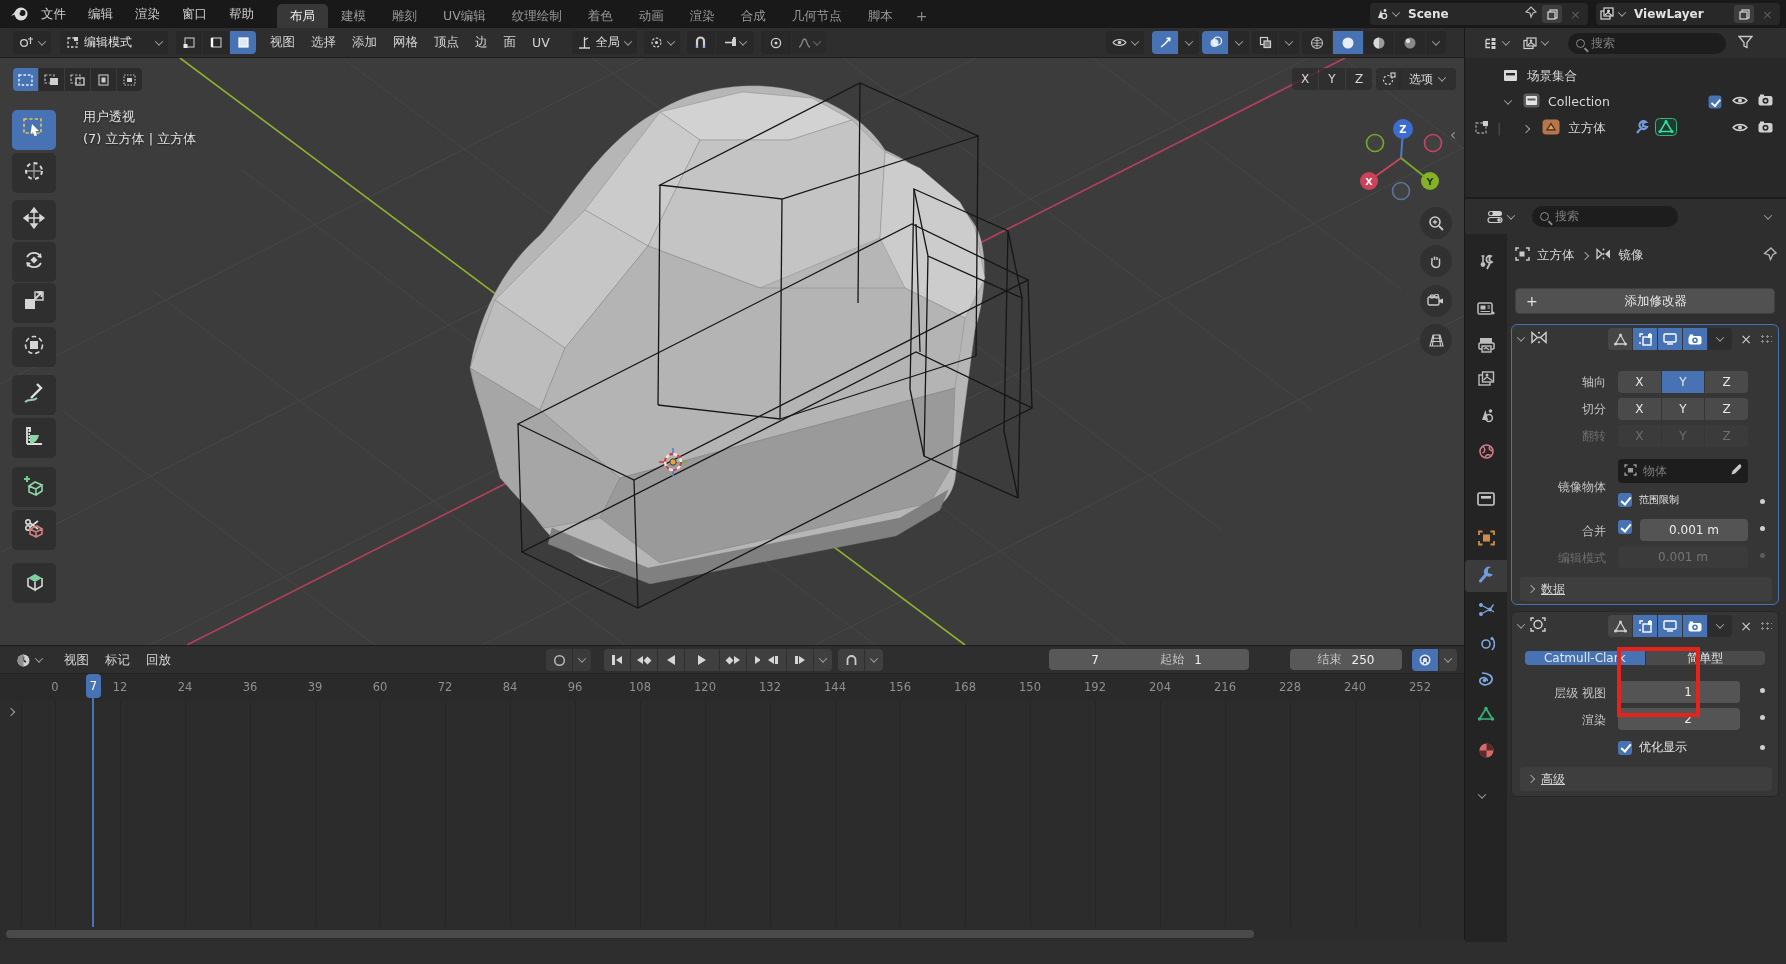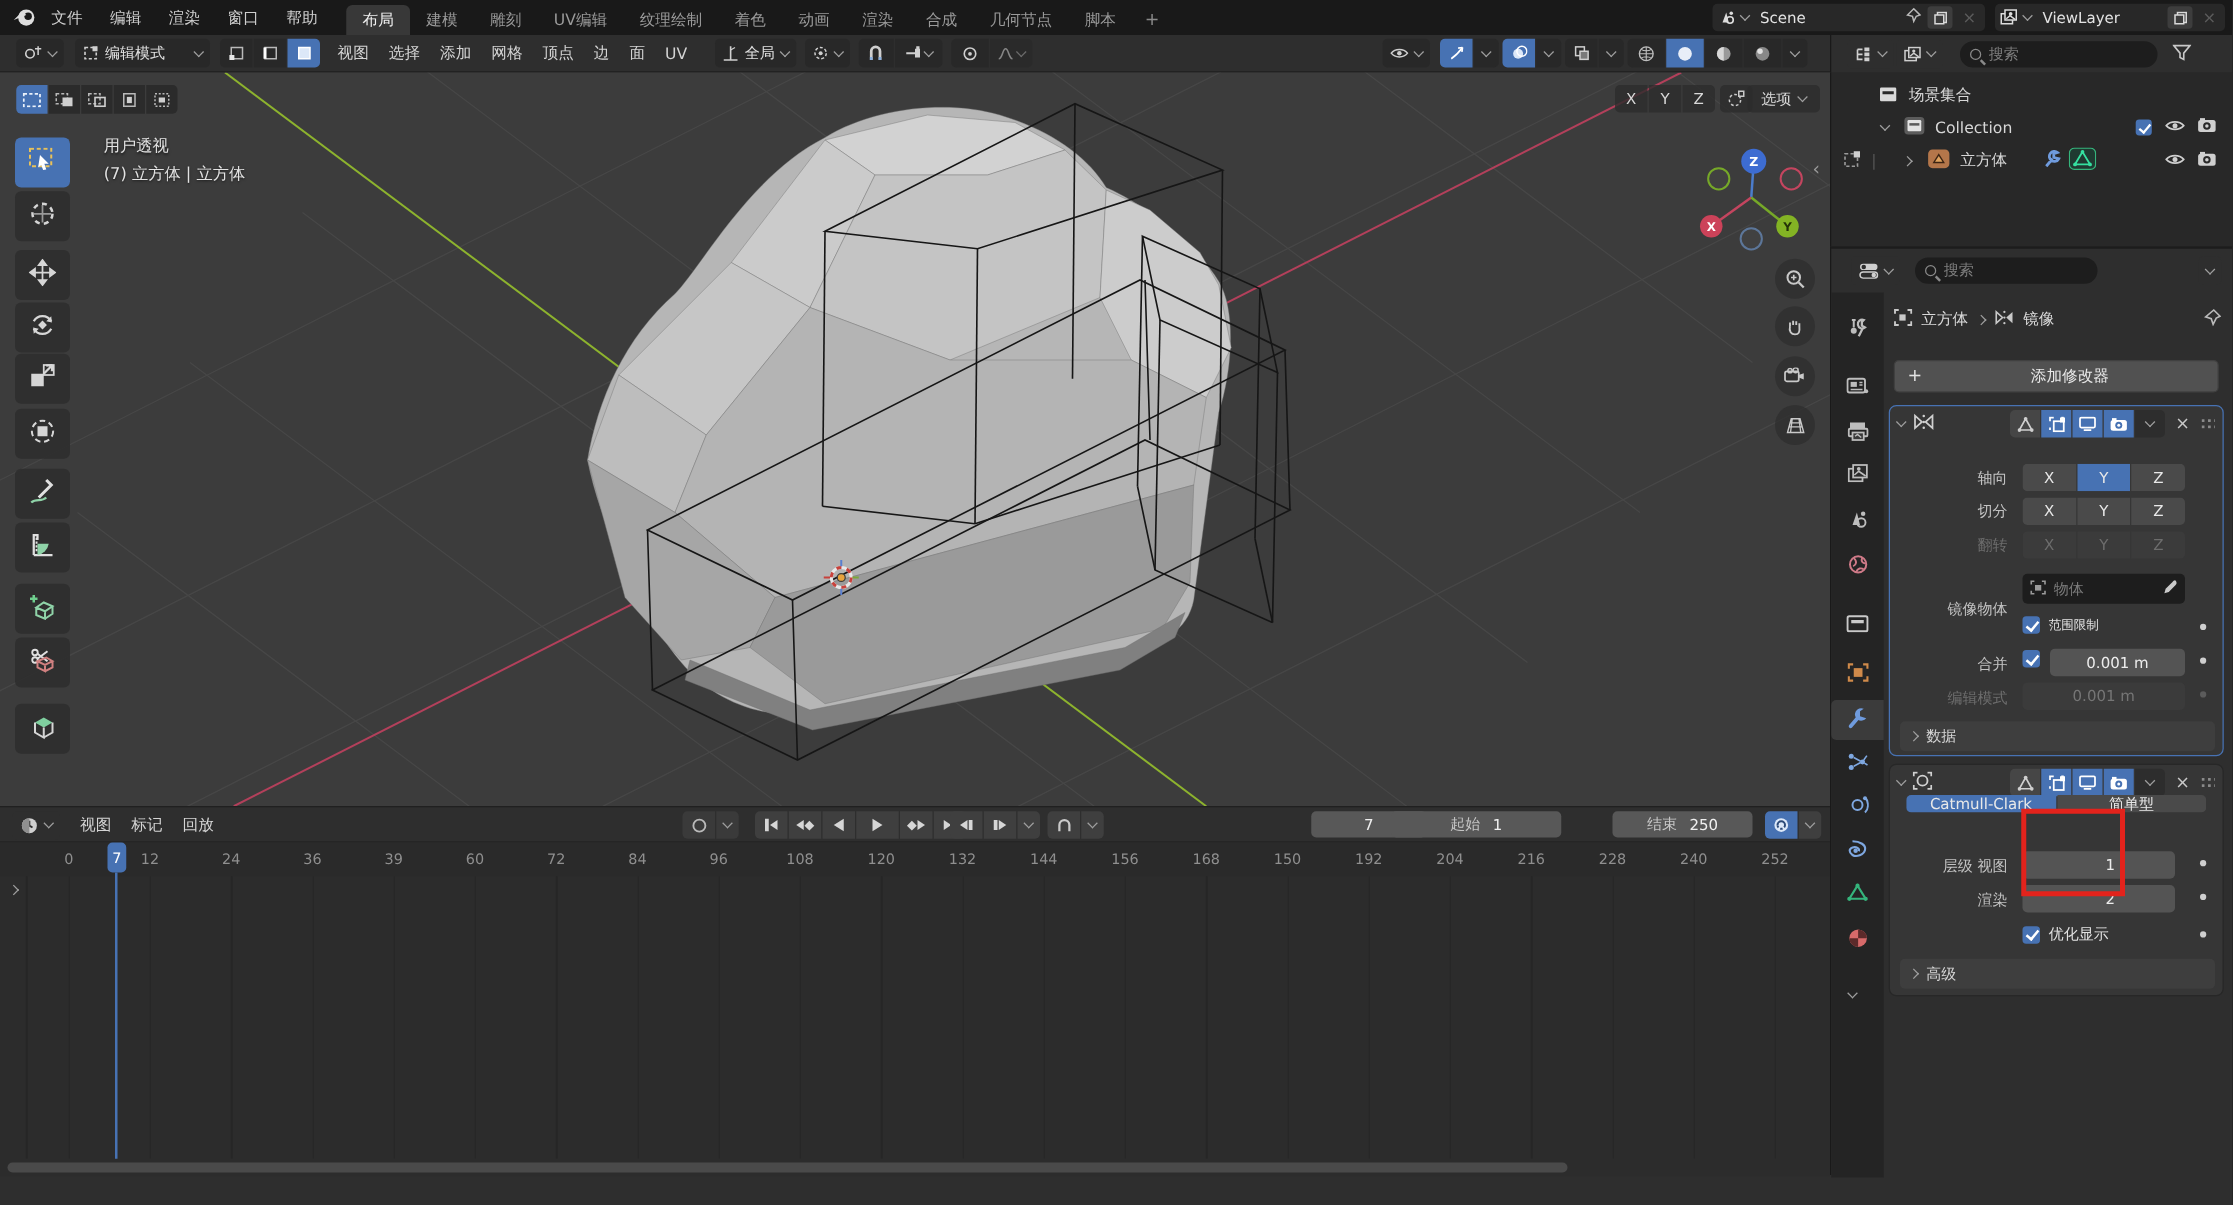--- a/index.html
+++ b/index.html
@@ -9,21 +9,21 @@
   .abs { position:absolute; }
   .row { display:flex; align-items:center; }
 
   
   #topbar { left:0; top:0; width:1786px; height:28px; background:#191919; }
   .menu-item { color:#cfcfcf; font-size:12.5px; padding:0 11px; height:28px; display:flex; align-items:center; cursor:default; }
   .ws-tab { color:#9a9a9a; font-size:12.5px; padding:0 13px; height:24px; margin-top:4px; display:flex; align-items:center; border-radius:5px 5px 0 0; }
   .ws-tab.active { background:#383838; color:#f0f0f0; }
   .ws-add { color:#8a8a8a; font-size:14px; padding:0 10px; }
   .id-block { background:#282828; border-radius:4px; height:22px; display:flex; align-items:center; color:#e3e3e3; font-size:12px; padding:0 4px; gap:5px; }
-  .id-block .name { padding:0 4px; }
+  .id-block .name { padding:0 4px;font-weight:bold; }
   .mini-btn { width:20px; height:18px; background:#3d3d3d; border-radius:3px; display:flex; align-items:center; justify-content:center; }
   .dim { opacity:.35; }
 
   
   #header2 { left:0; top:28px; width:1786px; height:30px; background:#2e2e2e; border-bottom:1px solid #1f1f1f; }
   .hdr-widget { background:#282828; border-radius:4px; height:23px; display:flex; align-items:center; padding:0 6px; color:#e0e0e0; font-size:12px; gap:5px; }
   .hdr-menu { color:#d4d4d4; font-size:12.5px; padding:0 8px; height:30px; display:flex; align-items:center; }
   .tgl { width:26px; height:23px; background:#282828; display:flex; align-items:center; justify-content:center; }
   .tgl.on { background:#4772b3; }
   .chev { width:6px; height:6px; border-right:1.4px solid #9f9f9f; border-bottom:1.4px solid #9f9f9f; transform:rotate(45deg) translate(-1px,-1px); display:inline-block; }
@@ -58,21 +58,21 @@
   .seg > div { background:#4a4a4a; color:#e8e8e8; font-size:12px; display:flex; align-items:center; justify-content:center; flex:1; }
   .seg > div.on { background:#4772b3; }
   .seg > div.off { background:#3b3b3b; color:#6d6d6d; }
   .pfield { position:absolute; background:#545454; border-radius:4px; color:#ececec; font-size:12px; display:flex; align-items:center; justify-content:center; }
   .pfield.dark { background:#1d1d1d; justify-content:flex-start; padding:0 6px; color:#7b7b7b; gap:6px; }
   .pfield.dis { background:#3b3b3b; color:#757575; }
   .check { width:14px; height:14px; background:#4772b3; border-radius:3px; position:relative; flex:none; }
   .check::after { content:""; position:absolute; left:4.5px; top:1.5px; width:4px; height:8px; border-right:2px solid #fff; border-bottom:2px solid #fff; transform:rotate(40deg); }
   .kdot { position:absolute; width:5px; height:5px; border-radius:50%; background:#cfcfcf; }
   .kdot.faint { background:#5c5c5c; }
-  .subhdr { position:absolute; background:#3e3e3e; border-radius:4px; color:#d6d6d6; font-size:12px; display:flex; align-items:center; padding:0 8px; gap:7px; }
+  .subhdr { position:absolute; background:#3e3e3e; border-radius:4px; color:#d6d6d6; font-size:12px; display:flex; align-items:center; padding:0 8px; gap:7px;text-decoration:underline; }
   .hicon-btn { width:24px; height:22px; display:flex; align-items:center; justify-content:center; background:#464646; }
   .hicon-btn.on { background:#4772b3; }
   .hicon-btn.dd { background:#2d2d2d; }
   .grip { width:12px; height:10px; background-image:radial-gradient(#8b8b8b 1px, transparent 1.2px); background-size:5px 5px; }
 
   
   #timeline { left:0; top:645px; width:1464px; height:295px; background:#2c2c2c; border-top:1px solid #1c1c1c; }
   #tl-header { position:absolute; left:0; top:0; width:1464px; height:28px; background:#2e2e2e; border-bottom:1px solid #232323; }
   #tl-ruler { position:absolute; left:0; top:28px; width:1464px; height:27px; background:#2a2a2a; }
   .tick { position:absolute; top:6px; transform:translateX(-50%); color:#8f8f8f; font-size:11.5px; }
@@ -938,21 +938,21 @@
                 <rect x="1.6" y="0.5" width="3.6" height="2.2" fill="#fff"></rect>
               </svg>
             </span>
           <span class="hicon-btn dd" style="border-radius:0 4px 4px 0">
               <span class="chev"></span>
             </span>
         </span>
         <span style="color:#c9c9c9;font-size:14px;padding:0 2px">×</span>
         <span class="grip"></span>
       </div>
-      <div class="seg" style="left:13px;top:24px;width:240px;height:14px">
+      <div class="seg" style="left:13px;top:39px;width:240px;height:14px">
         <div class="on">Catmull-Clark</div>
         <div>简单型</div>
       </div>
       <div class="plabel" style="right:172px;top:73px">层级 视图</div>
       <div class="pfield" style="left:106px;top:69px;width:122px;height:22px;justify-content:flex-end;padding-right:48px">1</div>
       <span class="kdot" style="right:13px;top:76px"></span>
       <div class="plabel" style="right:172px;top:100px">渲染</div>
       <div class="pfield" style="left:106px;top:96px;width:122px;height:22px;justify-content:flex-end;padding-right:48px">2</div>
       <span class="kdot" style="right:13px;top:103px"></span>
       <div class="row" style="position:absolute;left:106px;top:127px;gap:7px">

